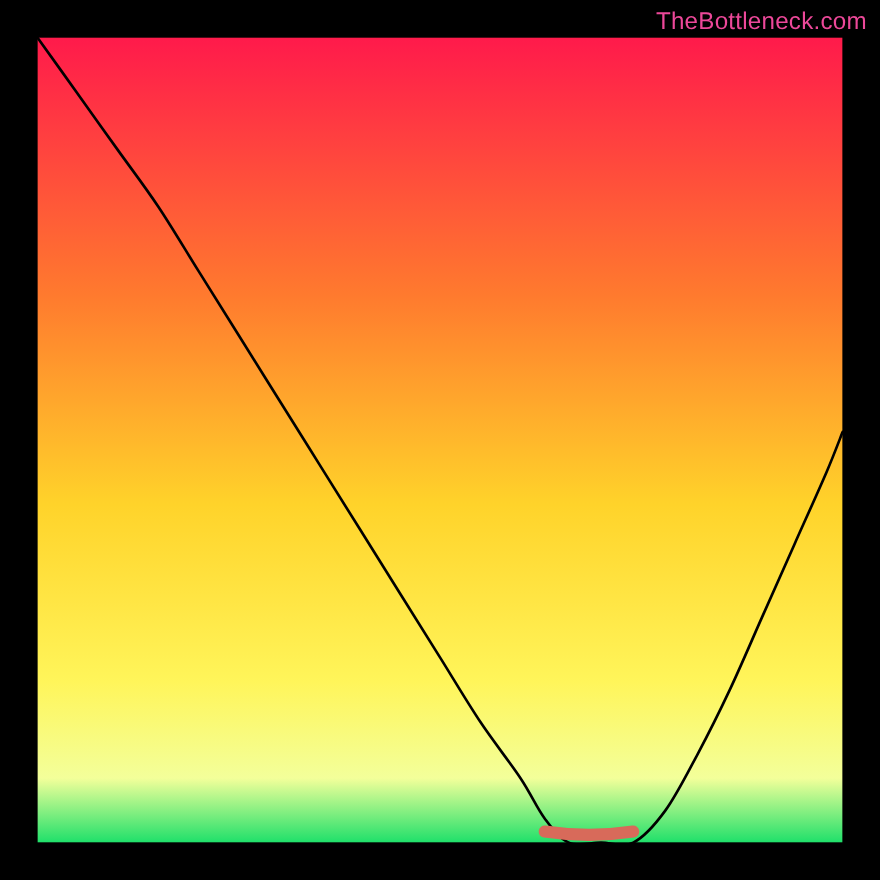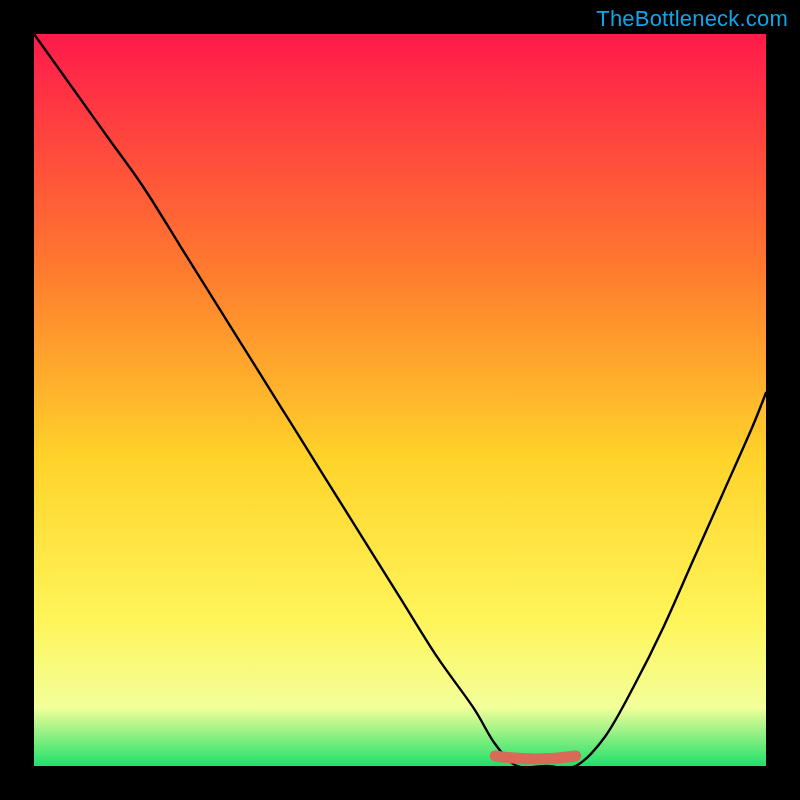--- a/index.html
+++ b/index.html
@@ -14,21 +14,21 @@
   .frame {
     position: relative;
     width: 800px;
     height: 800px;
     background: #000;
   }
   .watermark {
     position: absolute;
     top: 6px;
     right: 12px;
-    color: #0ea5e9;
+    color: #ec4899;
     font-size: 22px;
     font-weight: 500;
     z-index: 10;
     letter-spacing: 0.2px;
   }
   .plot-area {
     position: absolute;
     left: 34px;
     top: 34px;
     width: 732px;

